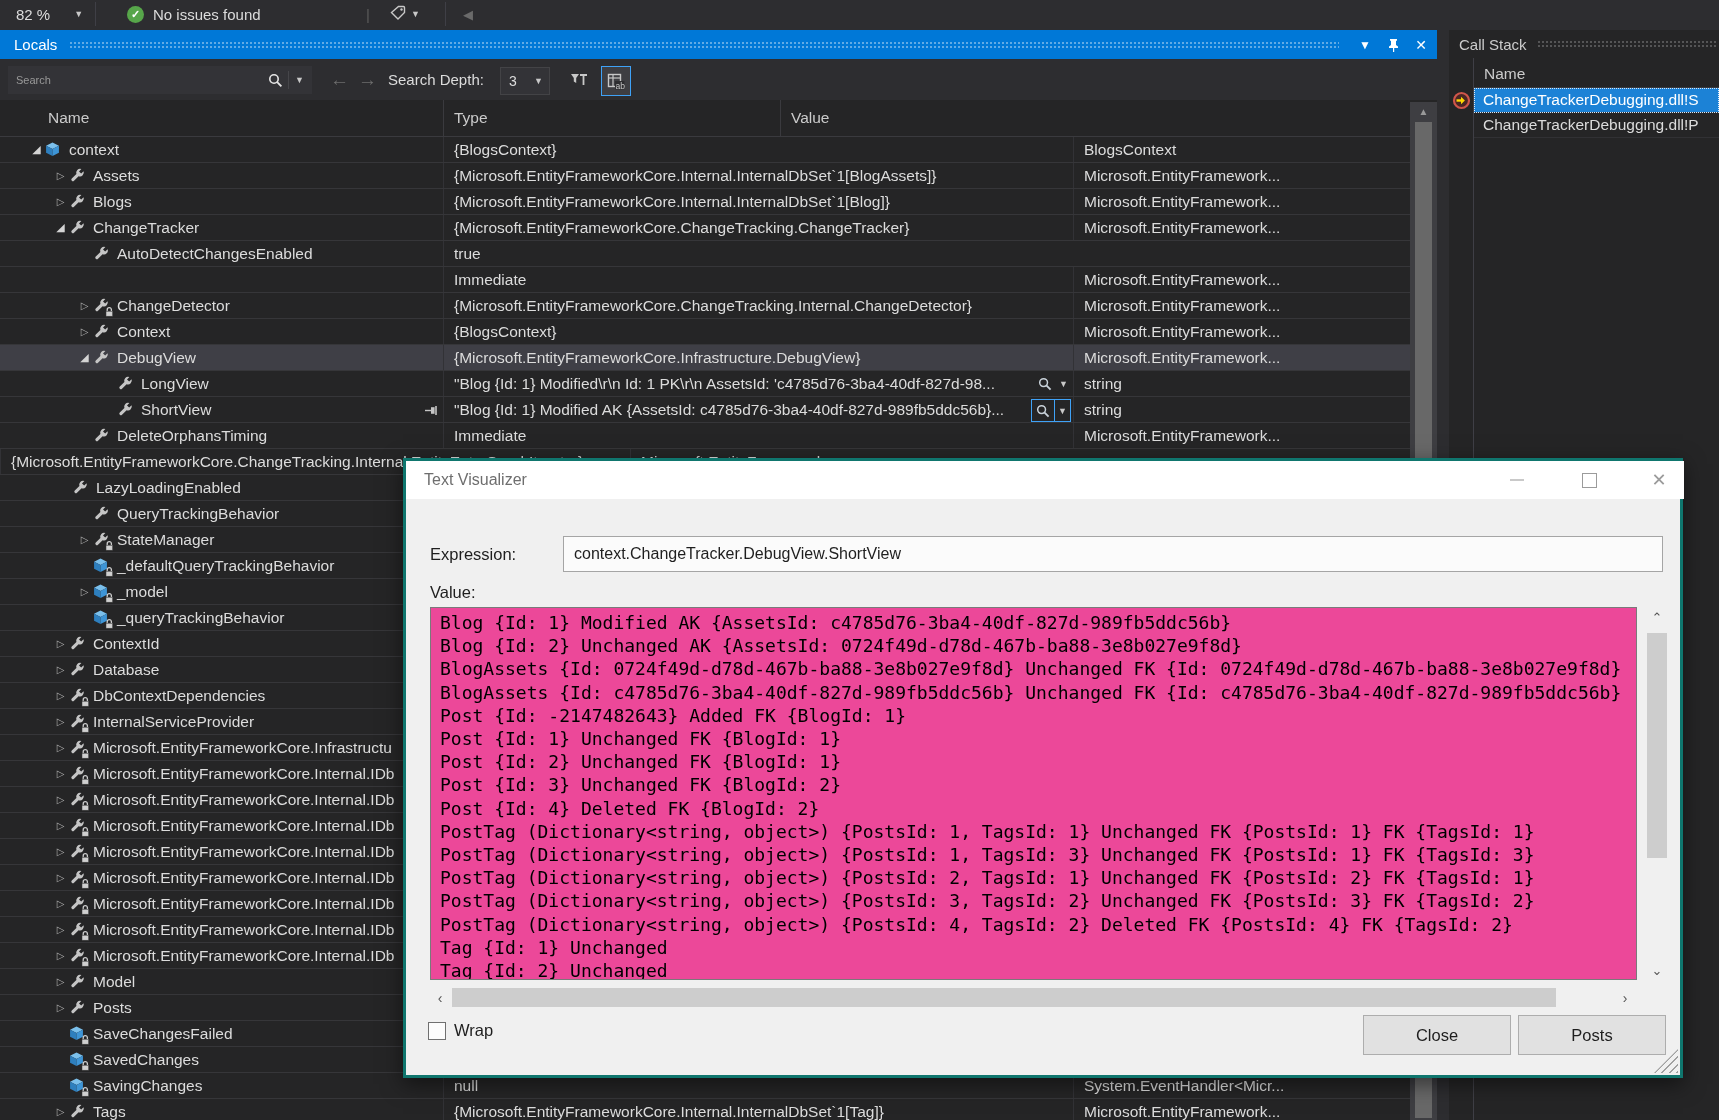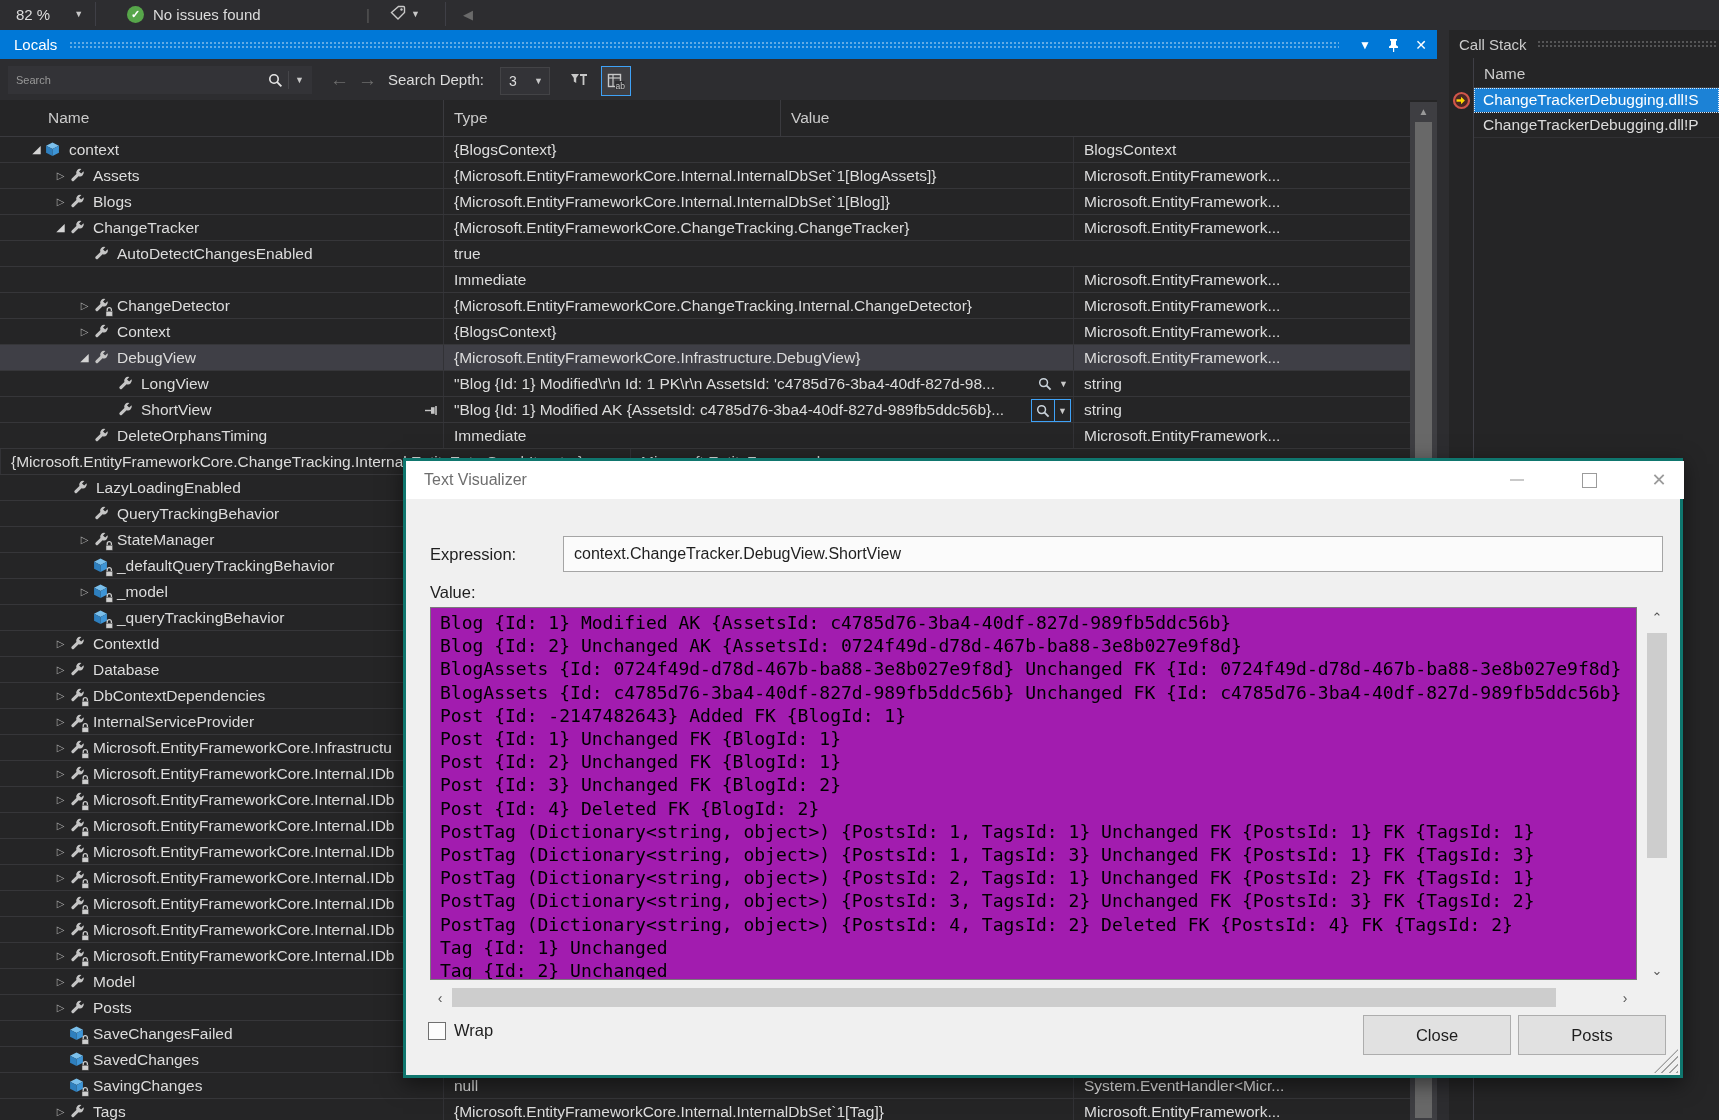--- a/index.html
+++ b/index.html
@@ -78,21 +78,21 @@
   
   #dialog{left:403px;top:458px;width:1280px;height:620px;background:#F0F0F0;border:3px solid #0f766e;box-sizing:border-box;box-shadow:0 6px 20px rgba(0,0,0,.5);z-index:10;}
   #dlg-titlebar{left:0;top:0;width:1278px;height:38px;background:#FFFFFF;}
   #dlg-title{position:absolute;left:18px;top:0;height:38px;display:flex;align-items:center;color:#6E6E6E;font-size:16px;}
   .winbtn{position:absolute;top:0;height:38px;width:34px;display:flex;align-items:center;justify-content:center;color:#9B9B9B;font-size:15px;}
   #btn-max .sq{width:13px;height:13px;border:1px solid #9B9B9B;}
   #btn-min .mn{width:14px;height:2px;background:#C9C9C9;}
   .dlg-label{position:absolute;left:24px;color:#1E1E1E;font-size:16.5px;}
   #expr-box{position:absolute;left:157px;top:75px;width:1100px;height:36px;background:#FBFBFB;border:1px solid #A5A5A5;box-sizing:border-box;display:flex;align-items:center;color:#1E1E1E;font-size:16px;}
   #expr-box span{margin-left:10px;white-space:nowrap;}
-  #value-area{position:absolute;left:24px;top:146px;width:1207px;height:373px;background:#a21caf;border:1px solid #7A7A7A;box-sizing:border-box;overflow:hidden;}
+  #value-area{position:absolute;left:24px;top:146px;width:1207px;height:373px;background:#ec4899;border:1px solid #7A7A7A;box-sizing:border-box;overflow:hidden;}
   #value-area .vline{font-family:"DejaVu Sans Mono",monospace;font-size:18px;line-height:23.2px;color:#000;white-space:pre;padding-left:9px;}
   #value-area .pad{height:3px;}
   
   #v-scroll{position:absolute;left:1239px;top:146px;width:24px;height:373px;background:#F0F0F0;}
   #v-scroll .va{position:absolute;left:0;width:24px;height:20px;display:flex;align-items:center;justify-content:center;color:#555;font-size:13px;}
   #v-scroll .vthumb{position:absolute;left:2px;top:26px;width:20px;height:225px;background:#CDCDCD;}
   #h-scroll{position:absolute;left:24px;top:526px;width:1207px;height:21px;background:#F0F0F0;display:flex;align-items:center;}
   #h-scroll .ha{width:20px;height:21px;display:flex;align-items:center;justify-content:center;color:#555;font-size:14px;}
   #h-scroll .hthumb{position:absolute;left:22px;top:1px;width:1104px;height:19px;background:#CDCDCD;}
   #h-scroll .ha.right{position:absolute;right:2px;}

